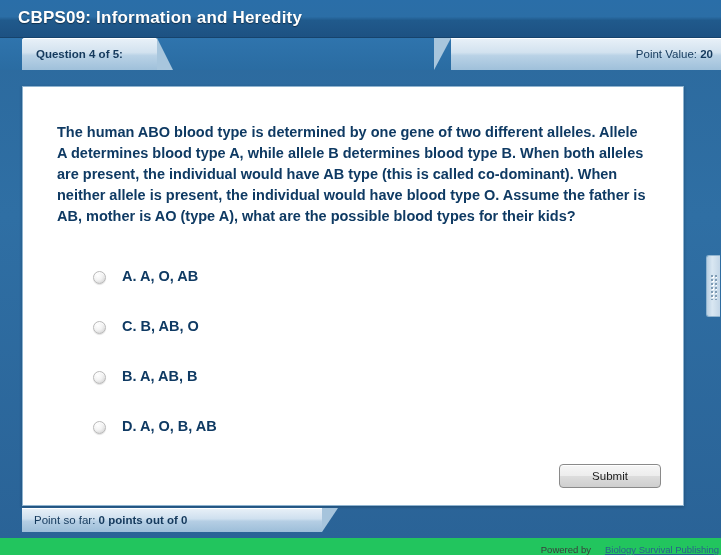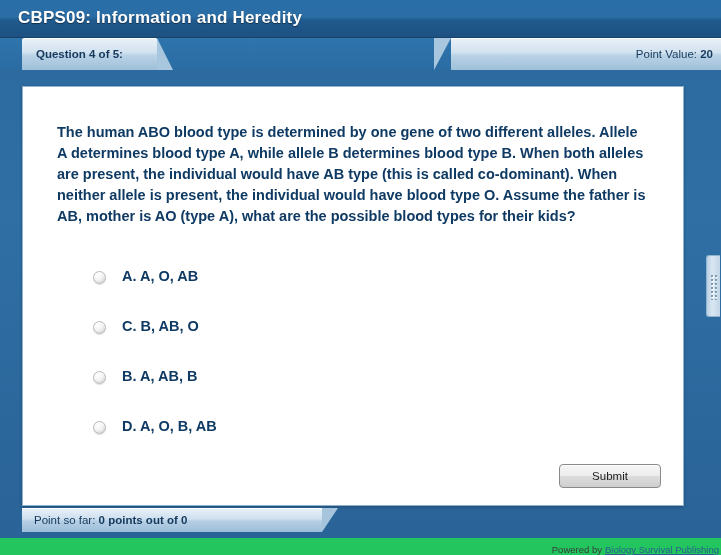--- a/index.html
+++ b/index.html
@@ -283,21 +283,21 @@
     box-sizing: border-box;
   }
   .footer-text {
     font-size: 9.5px;
     color: #3b3b3b;
   }
   .footer-link {
     font-size: 9.5px;
     color: #2a5d8f;
     text-decoration: underline;
-    margin-left: 3px;
+    margin-left: 14px;
     cursor: pointer;
   }
 </style>
 </head>
 <body>
 
 <div id="app">
 
   <div class="quiz-frame">
 

